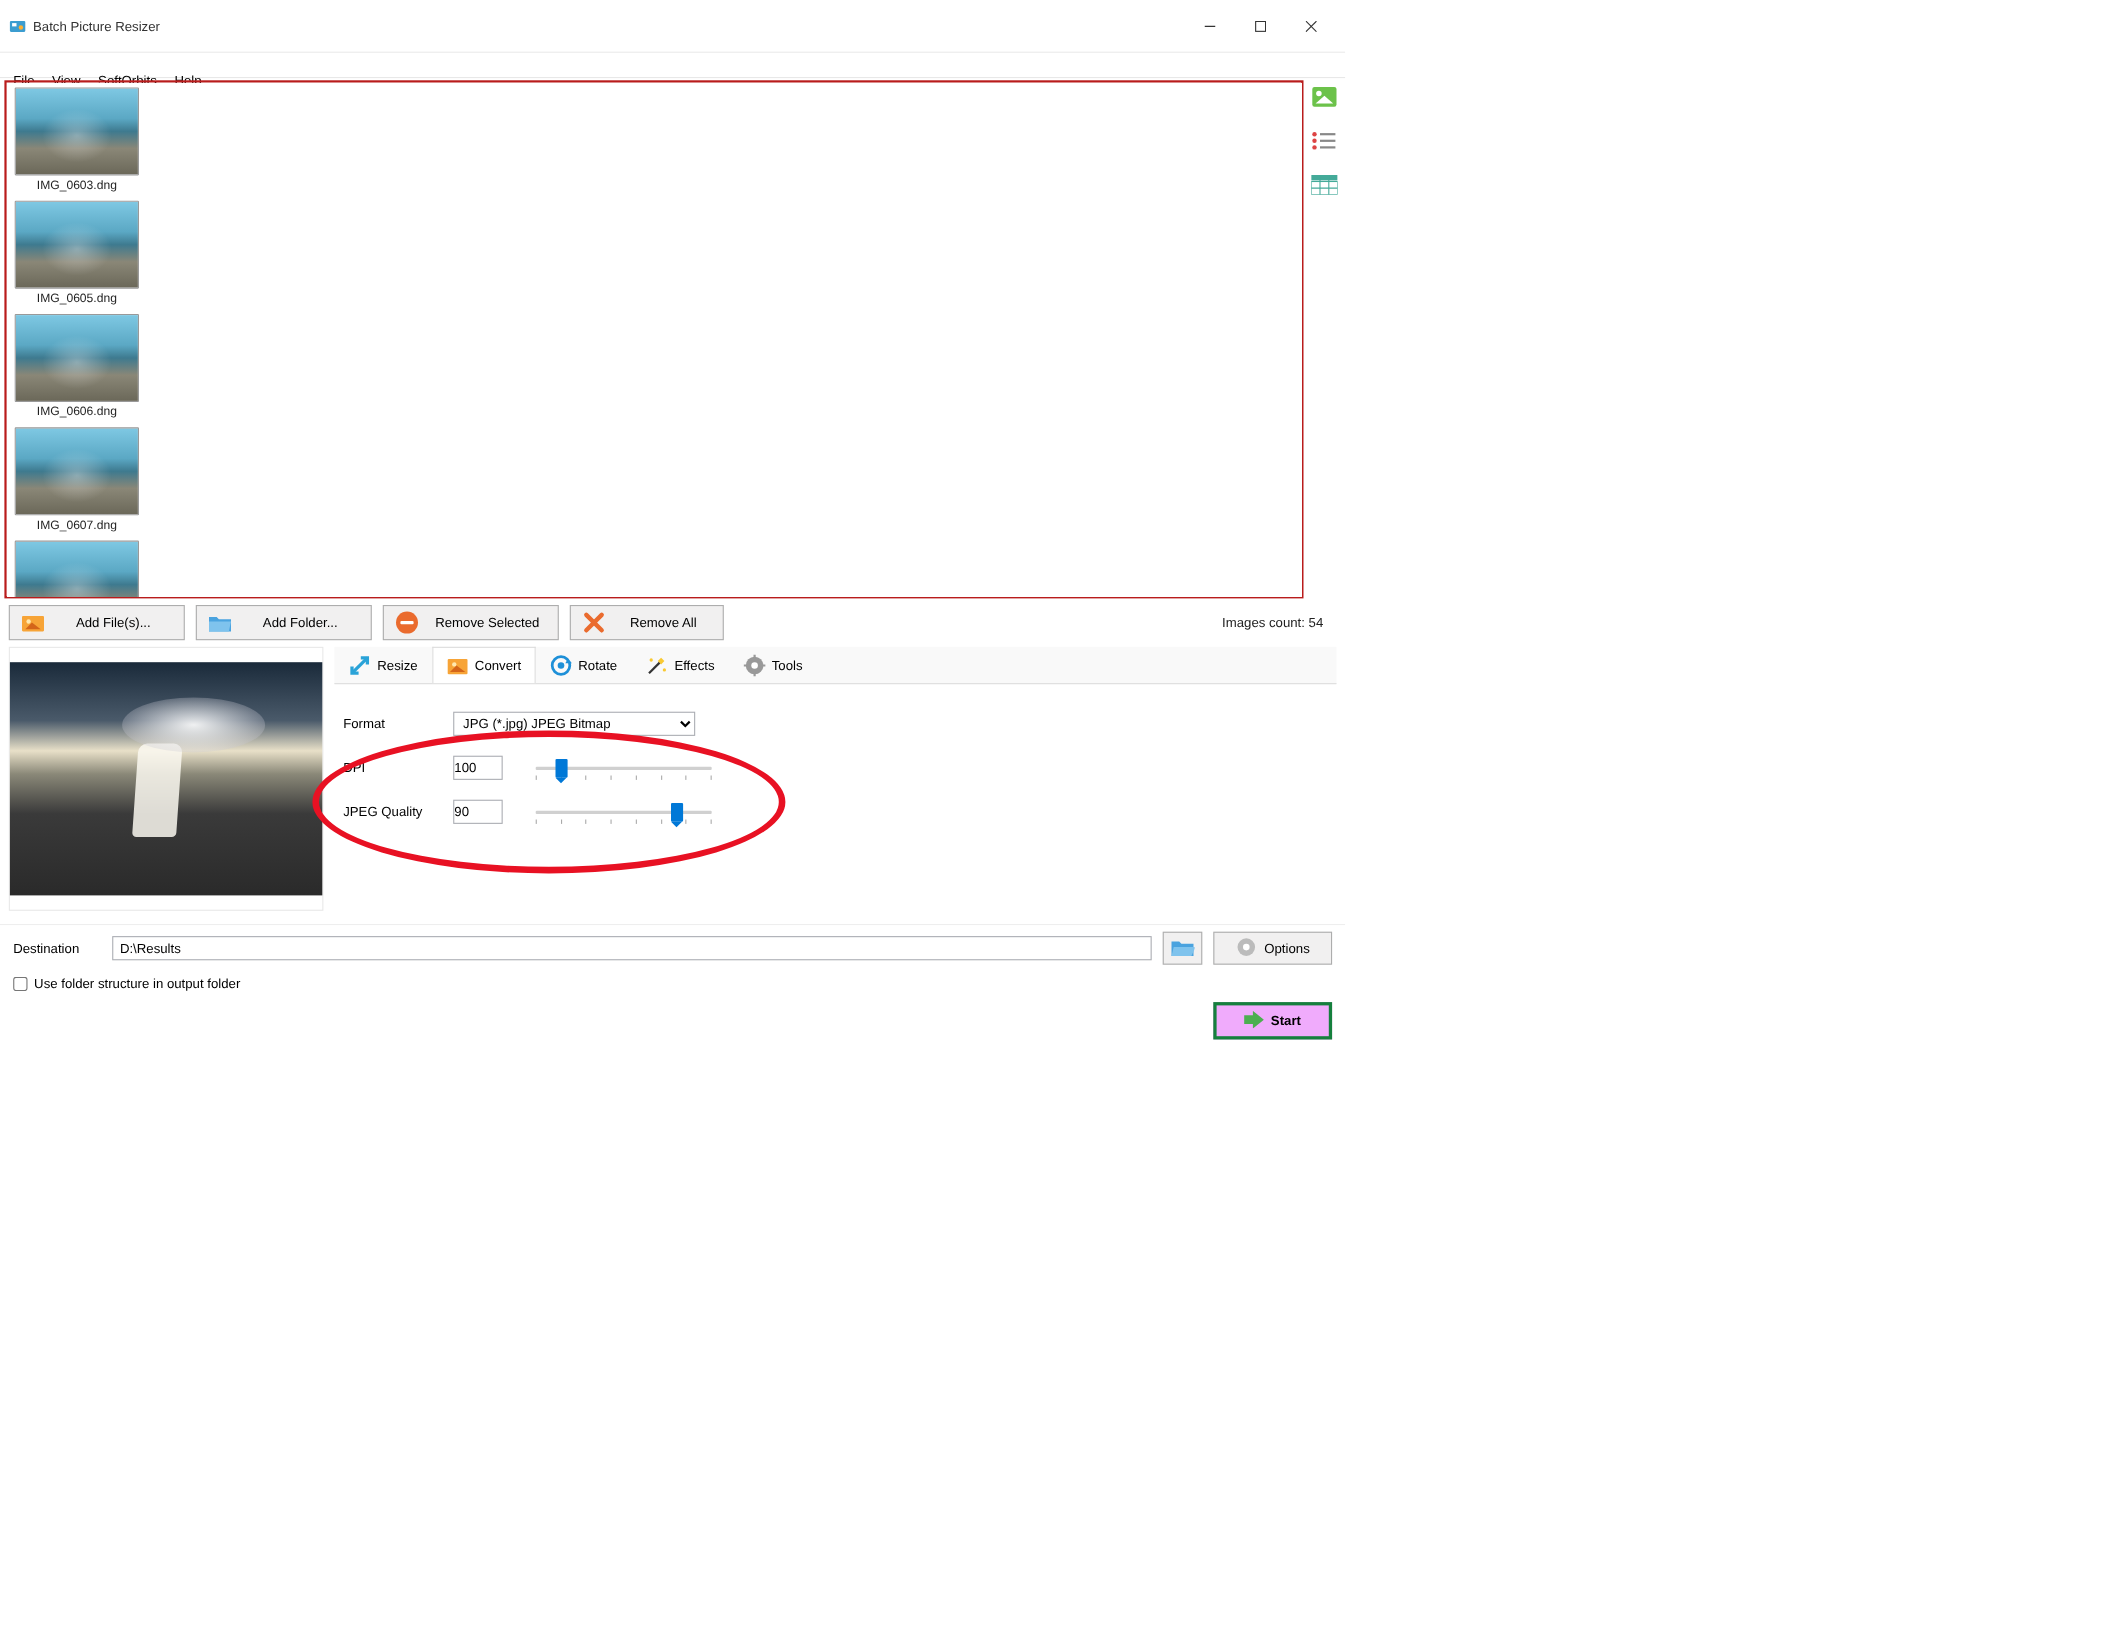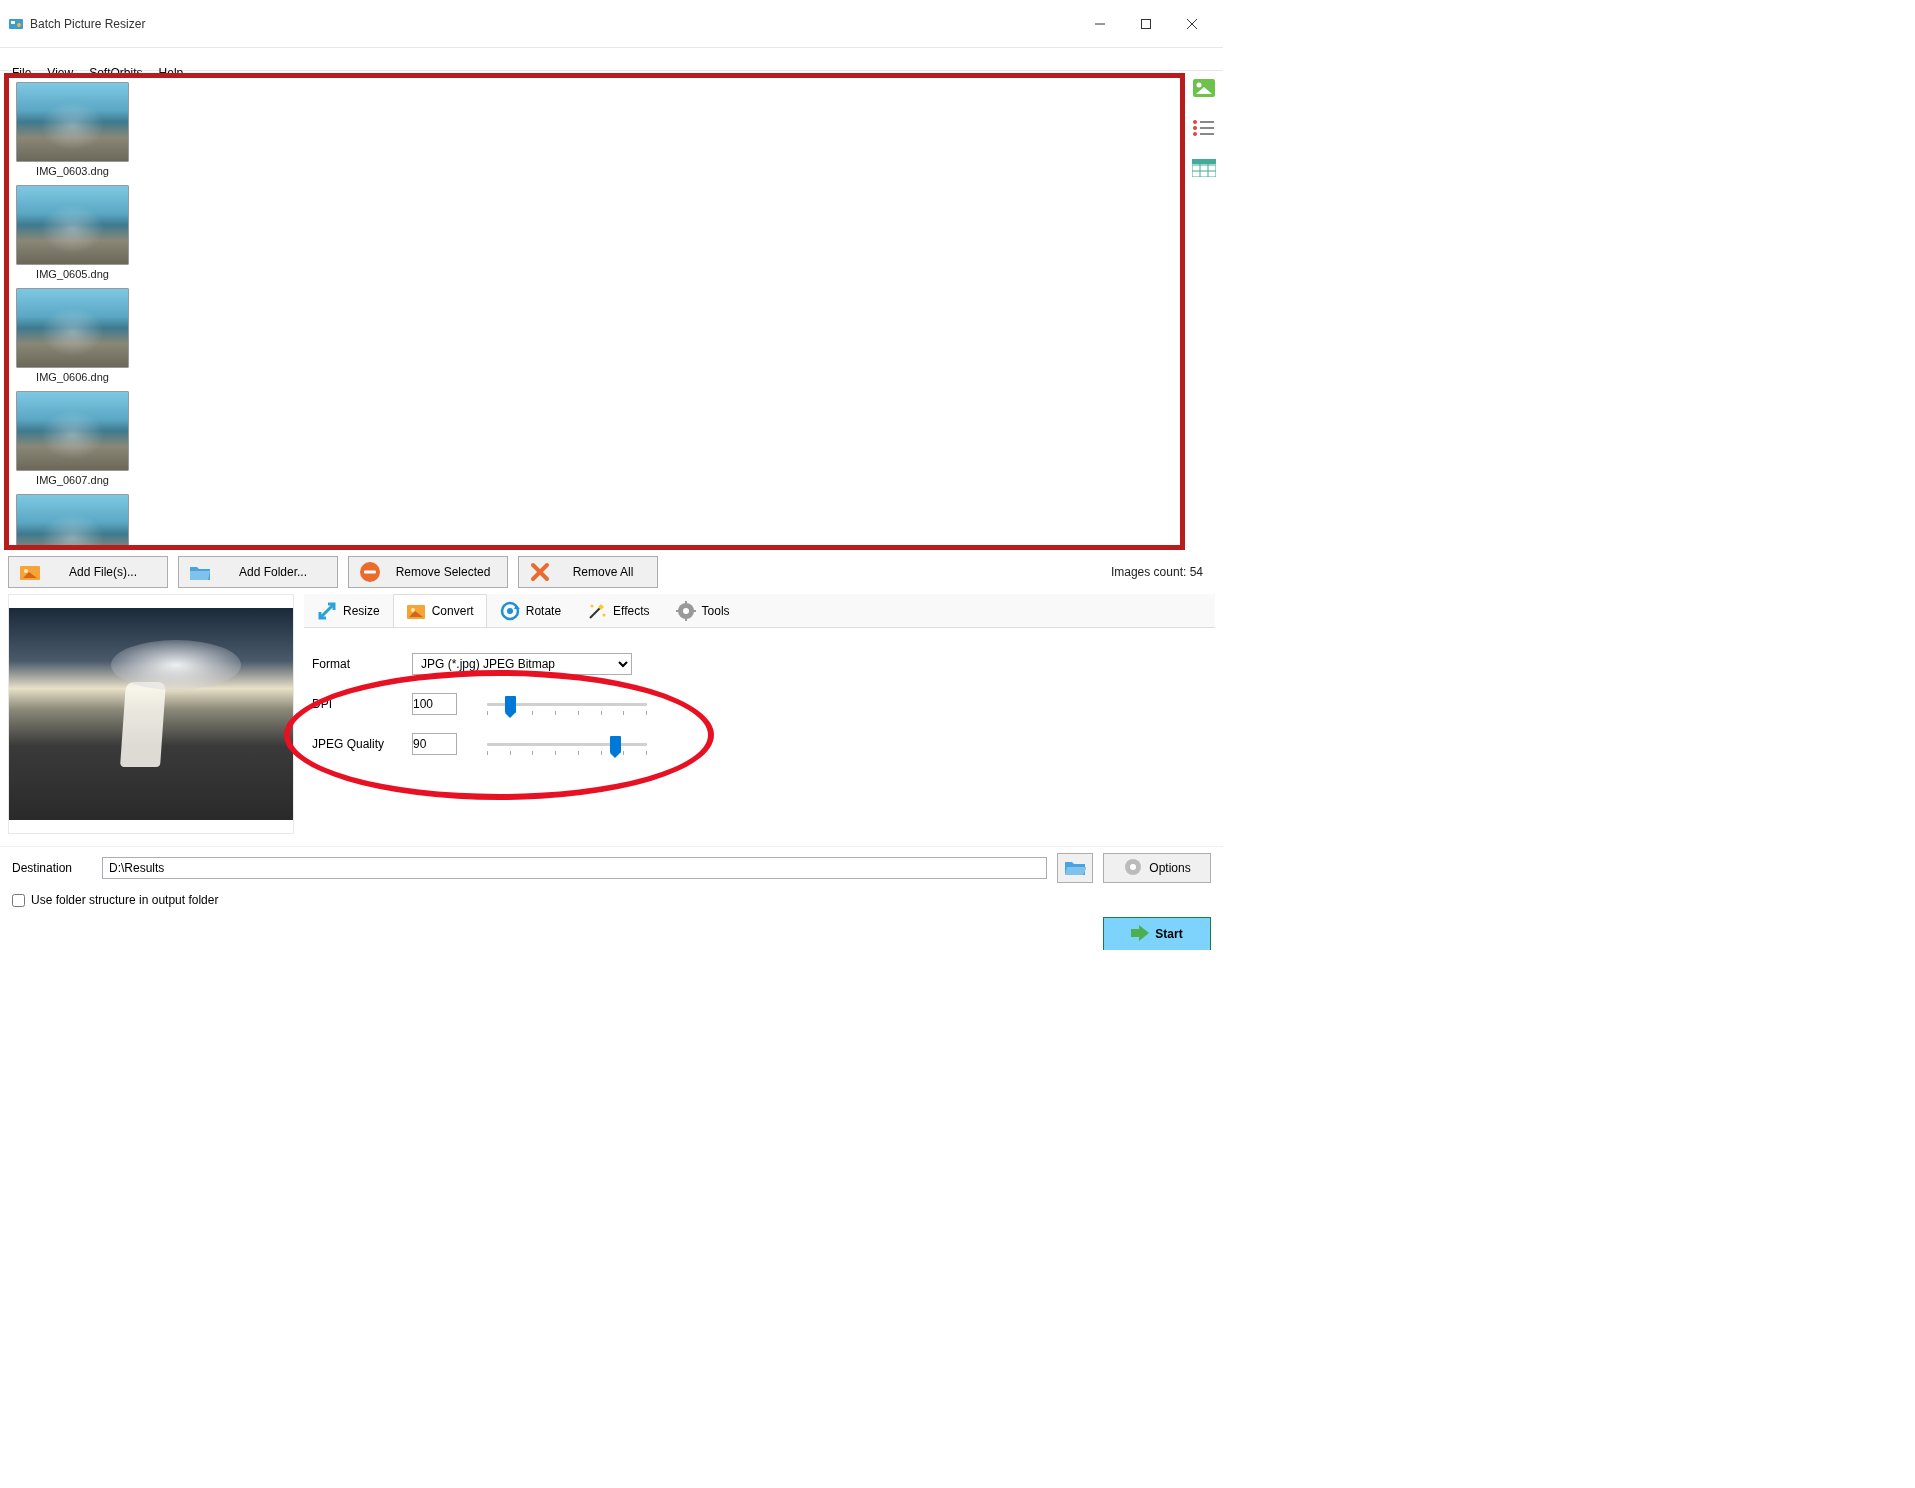--- a/index.html
+++ b/index.html
@@ -12,21 +12,21 @@
 .titlebar .tbcontrols { display: flex; }
 .titlebar .tbctl { width: 46px; height: 30px; display: flex; align-items: center; justify-content: center; color: #666; }
 
 
 .menubar { height: 22px; display: flex; align-items: center; padding: 0 4px; background: #fff; }
 .menubar .menuitem { padding: 2px 8px; font-size: 12px; margin-top: 28px; }
 .menubar .menuitem u { text-decoration: underline; }
 
 
 .mainarea { display: flex; border-top: 1px solid #e8e8e8; }
-.thumbgrid-wrap { flex: 1; position: relative; border: 5px solid #b91c1c; margin: 2px 0 0 4px; }
+.thumbgrid-wrap { flex: 1; position: relative; border: 2px solid #b91c1c; margin: 2px 0 0 4px; }
 .thumbgrid { height: 467px; overflow-y: scroll; padding: 4px; background: #fff; }
 .sidestrip { width: 38px; padding: 6px 4px; display: flex; flex-direction: column; align-items: center; gap: 18px; }
 .sidestrip .sideicon { width: 28px; height: 22px; display: flex; align-items: center; justify-content: center; }
 .thumb { width: 113px; margin: 0 3px 8px 3px; text-align: center; }
 .thumb .img { width: 113px; height: 80px; background: linear-gradient(to bottom, #7ec8e3 0%, #5ba8c4 35%, #3e7a8f 50%, #8a8777 70%, #6b6859 100%); border: 1px solid #999; border-radius: 1px; position: relative; overflow: hidden; }
 .thumb .img::after { content:''; position:absolute; inset:0; background: radial-gradient(ellipse at 50% 55%, rgba(255,255,255,0.35) 0%, rgba(255,255,255,0) 40%); }
 .thumb .cap { font-size: 11px; color: #222; margin-top: 3px; white-space: nowrap; overflow: hidden; text-overflow: ellipsis; }
 
 
 .btnrow { display: flex; align-items: center; padding: 6px 8px; gap: 10px; }
@@ -65,21 +65,21 @@
 
 
 .destrow { display: flex; align-items: center; padding: 6px 12px; gap: 10px; margin-top: 12px; border-top: 1px solid #eee; }
 .destrow .dlabel { width: 80px; }
 .destrow input[type=text] { flex: 1; height: 22px; border: 1px solid #abadb3; padding: 0 6px; font-size: 12px; }
 .destrow .browsebtn { width: 36px; height: 30px; background: #f1f0f0; border: 1px solid #adadad; display: flex; align-items: center; justify-content: center; }
 .destrow .bigbtn { width: 108px; height: 30px; background: #f1f0f0; border: 1px solid #adadad; display: flex; align-items: center; justify-content: center; gap: 6px; }
 
 .chkrow { display: flex; align-items: center; padding: 4px 12px; gap: 6px; }
 .startrow { display: flex; justify-content: flex-end; padding: 6px 12px; }
-.startbtn { width: 108px; height: 34px; background: #7dd3fc; border: 1px solid #15803d; display: flex; align-items: center; justify-content: center; gap: 6px; font-weight: 600; }
+.startbtn { width: 108px; height: 34px; background: #f0abfc; border: 3px solid #15803d; display: flex; align-items: center; justify-content: center; gap: 6px; font-weight: 600; }
 </style>
 </head>
 <body>
 
 <div class="titlebar">
   <span class="appicon">
     <svg width="16" height="16" viewBox="0 0 16 16">
         <rect x="1" y="3" width="14" height="10" fill="#3c9dd0" rx="1"></rect>
         <rect x="3" y="5" width="4" height="3" fill="#fff"></rect>
         <circle cx="11" cy="9" r="2" fill="#ffb030"></circle>

